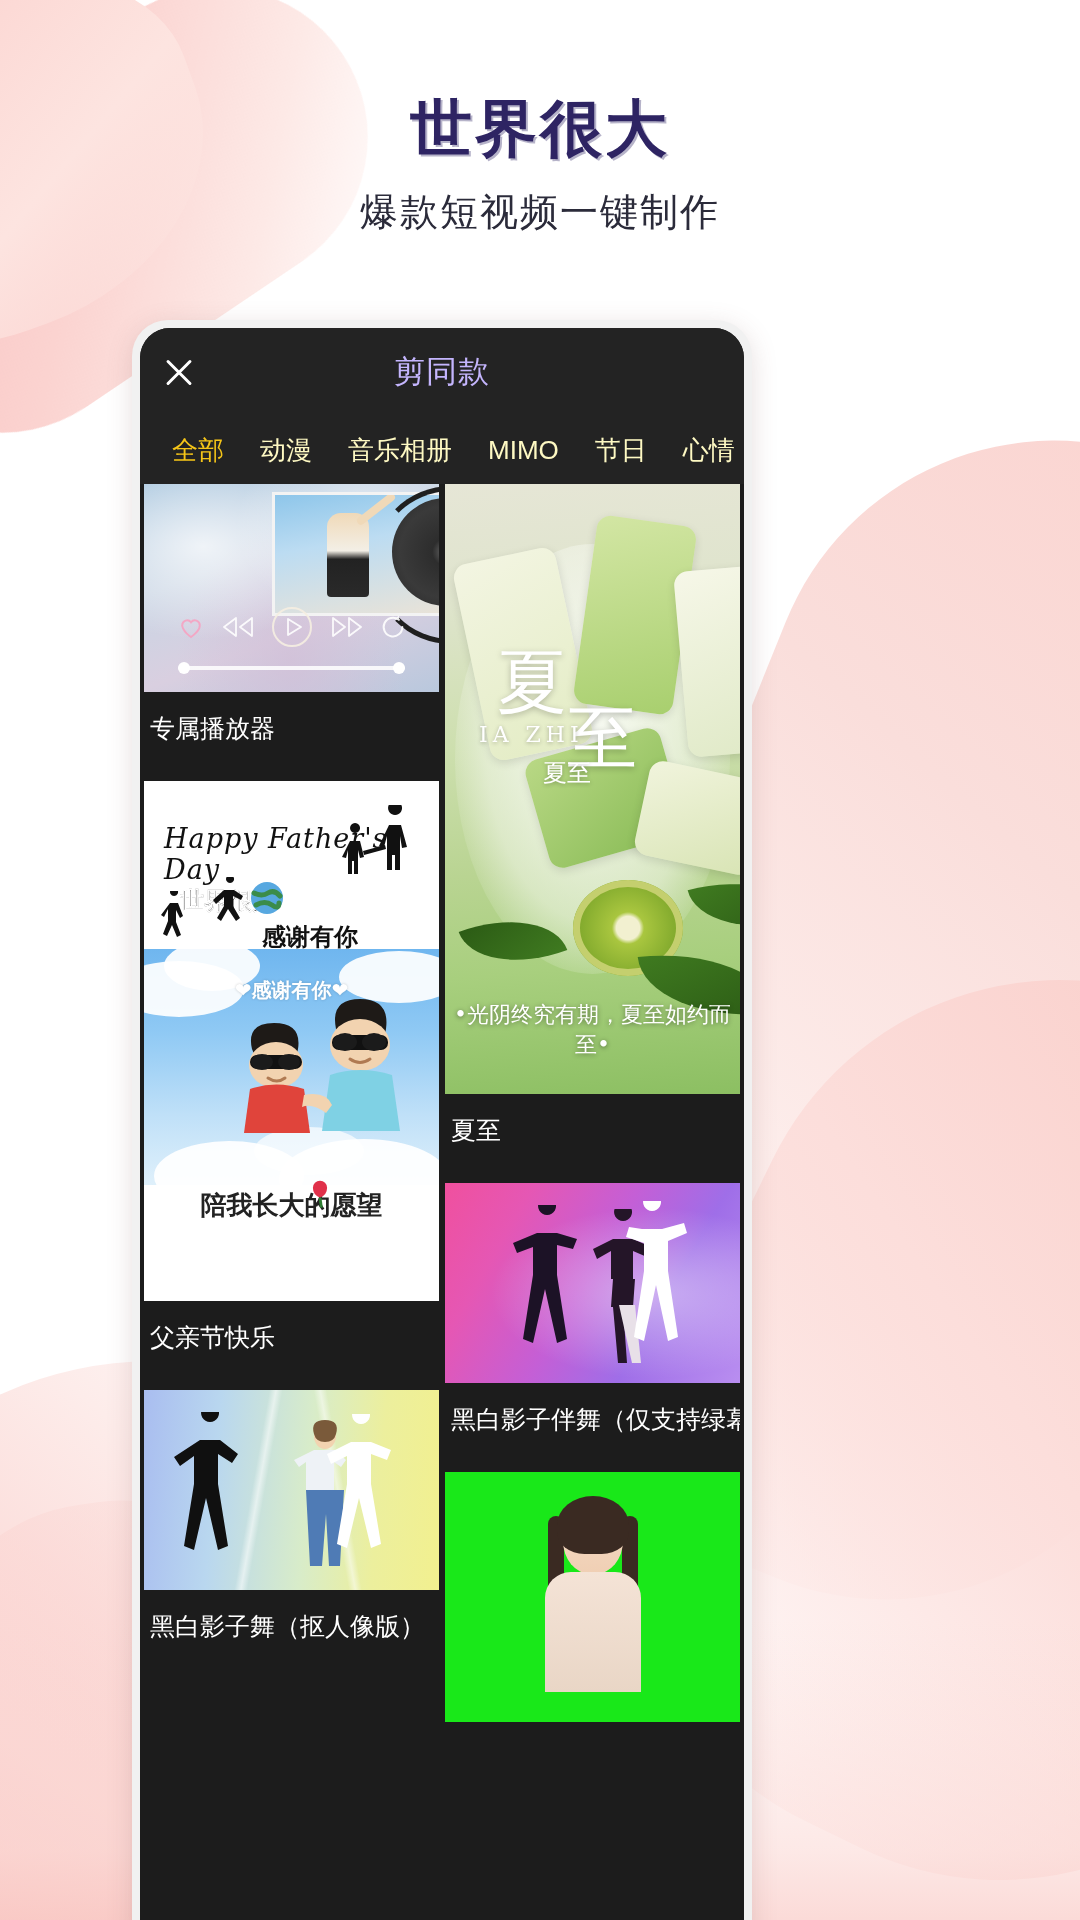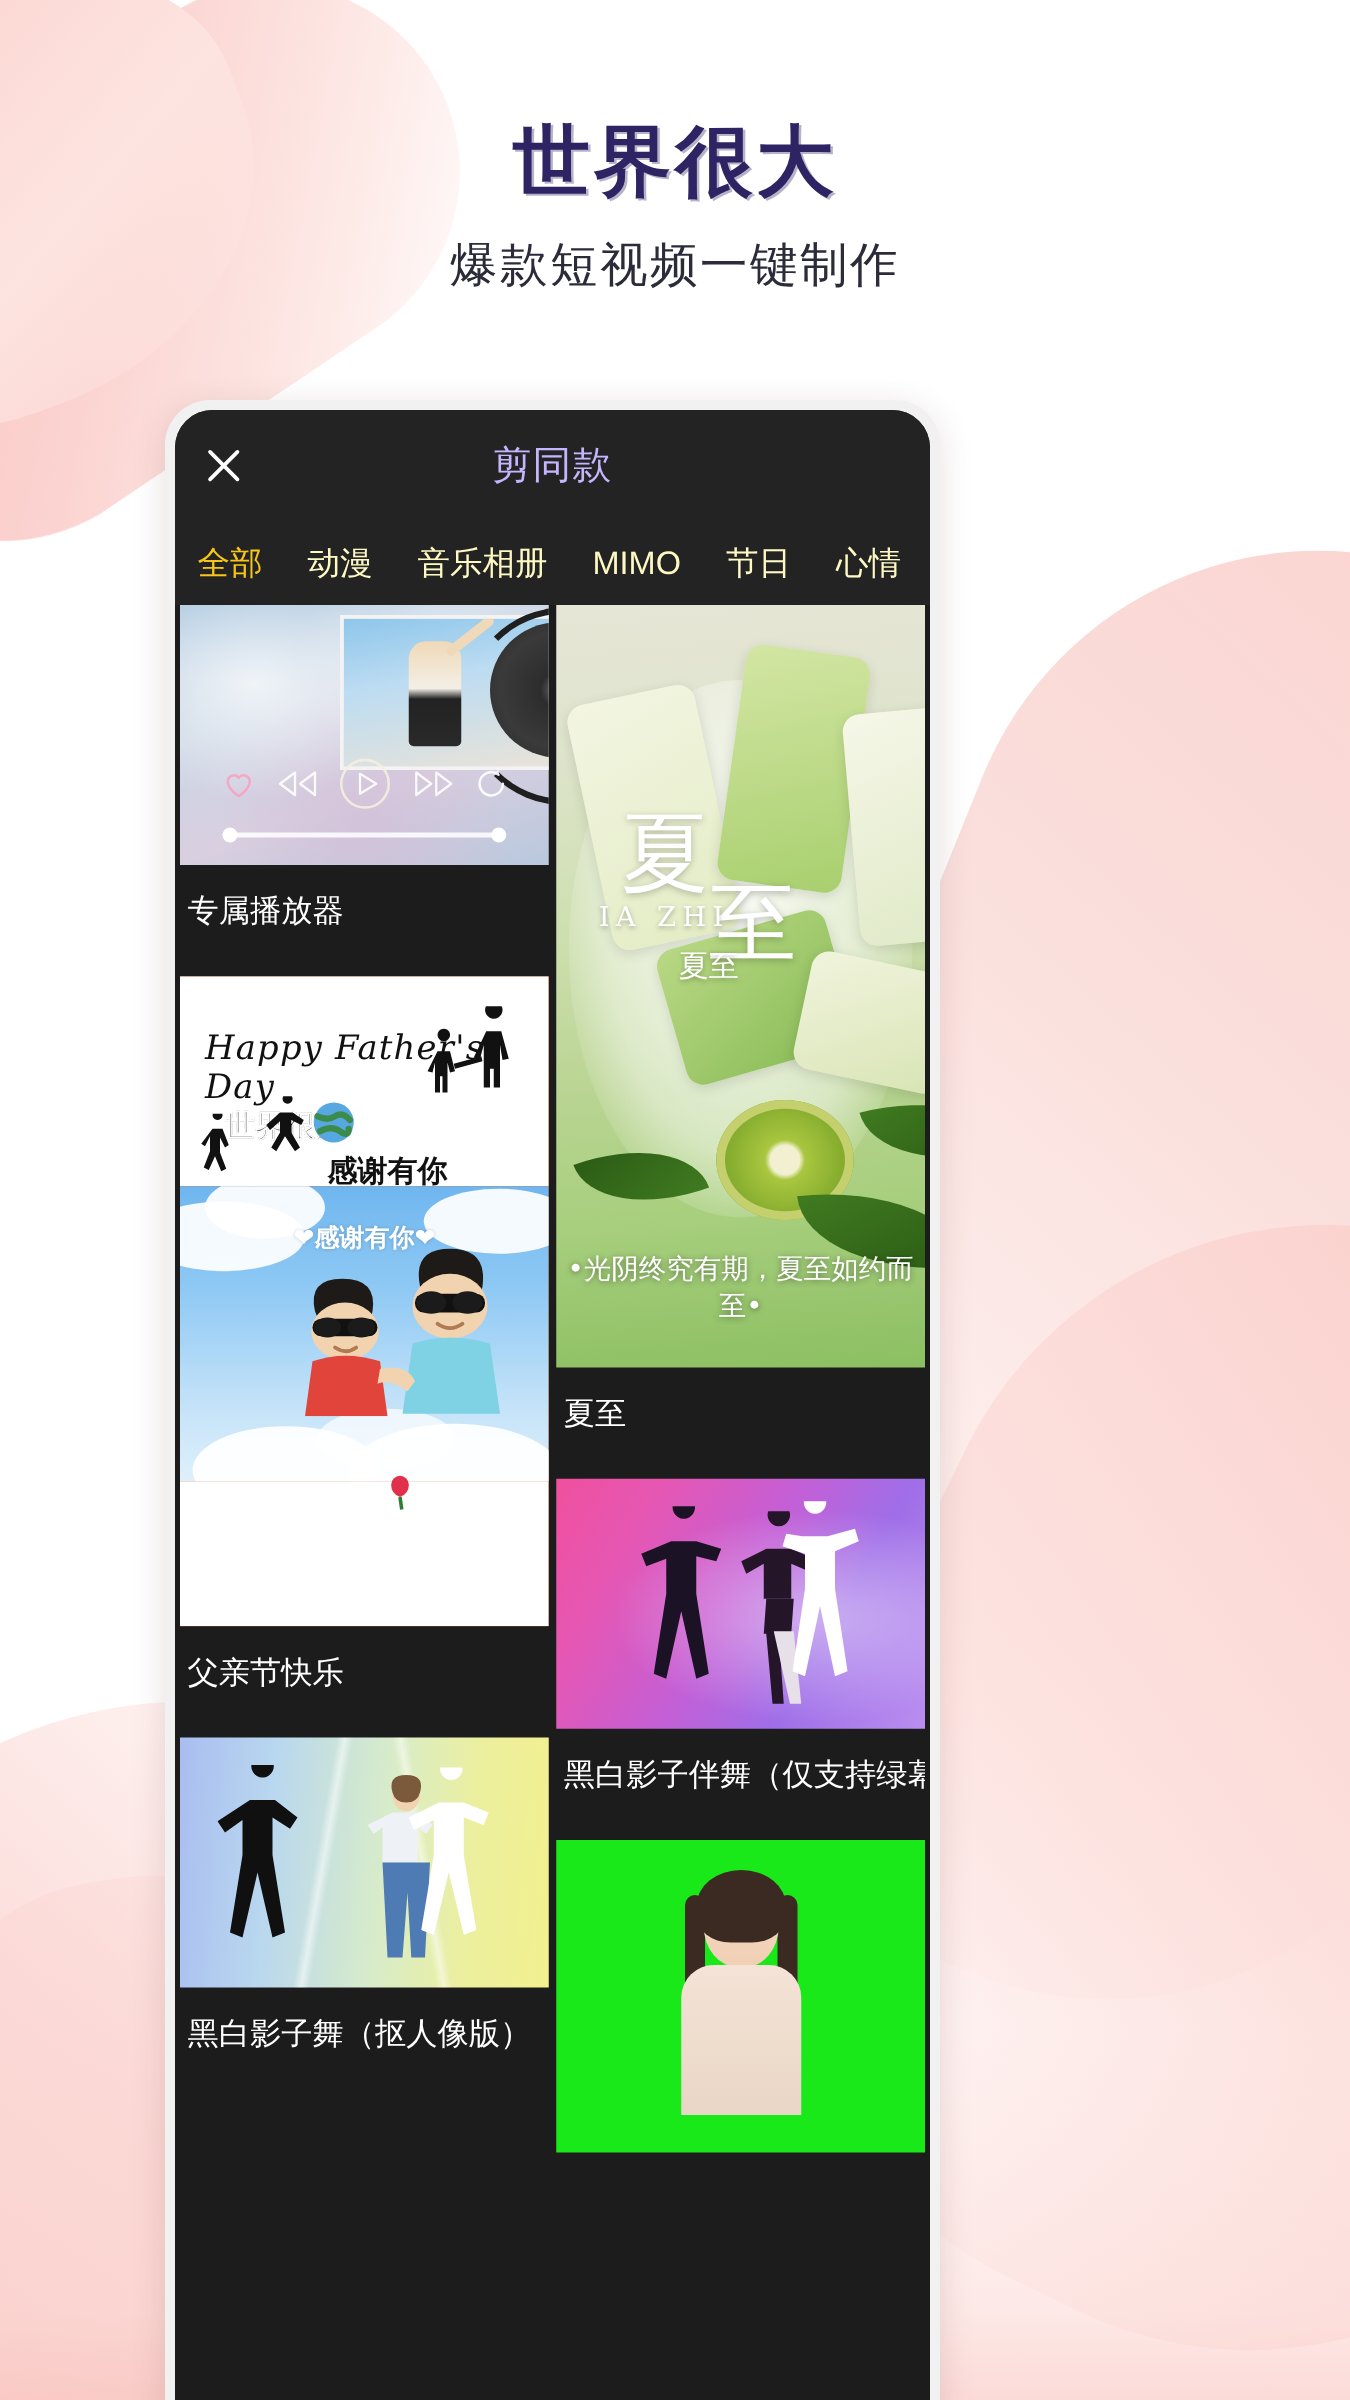--- a/index.html
+++ b/index.html
@@ -164,21 +164,21 @@
     letter-spacing: 1px;
     pointer-events: none;
   }
 
   
   .tabs {
     height: 68px;
     background: #232323;
     display: flex;
     align-items: center;
-    padding-left: 18px;
+    padding-left: 32px;
     overflow: hidden;
     white-space: nowrap;
     box-sizing: border-box;
   }
   .tab {
     font-size: 26px;
     color: #fef9c3;
     margin-right: 36px;
     flex: 0 0 auto;
     cursor: pointer;
@@ -589,20 +589,21 @@
                   <ellipse cx="85" cy="79" rx="11" ry="8" fill="#1b1b1b"></ellipse>
                   <path d="M64 95 q9 6 17 0" stroke="#b07a52" stroke-width="3" fill="none" stroke-linecap="round"></path>
                   <path d="M46 106 q26 -9 54 0 l6 44 h-66 Z" fill="#e0443b"></path>
                   <path d="M100 112 q22 -4 28 10 l-6 8 q-14 -10 -24 -6 Z" fill="#f2d3b0"></path>
                 </svg>
               </div>
 
               <div class="fd-hearts">❤感谢有你❤</div>
 
               <div class="fd-bottom"></div>
+              <div class="fd-caption">陪我长大的愿望</div>
               <svg class="silh" style="left:54%; bottom:92px; width:34px; height:34px;" viewBox="0 0 24 24">
                 <path d="M12 4 a5 5 0 0 1 5 5 q0 5 -5 7 q-5 -2 -5 -7 a5 5 0 0 1 5 -5 Z" fill="#e0304a"></path>
                 <path d="M12 16 l1 7" stroke="#2e7d32" stroke-width="2"></path>
               </svg>
             </div>
             <div class="card-title">父亲节快乐</div>
           </div>
 
           <div class="card">
             <div class="thumb t-shadow">

